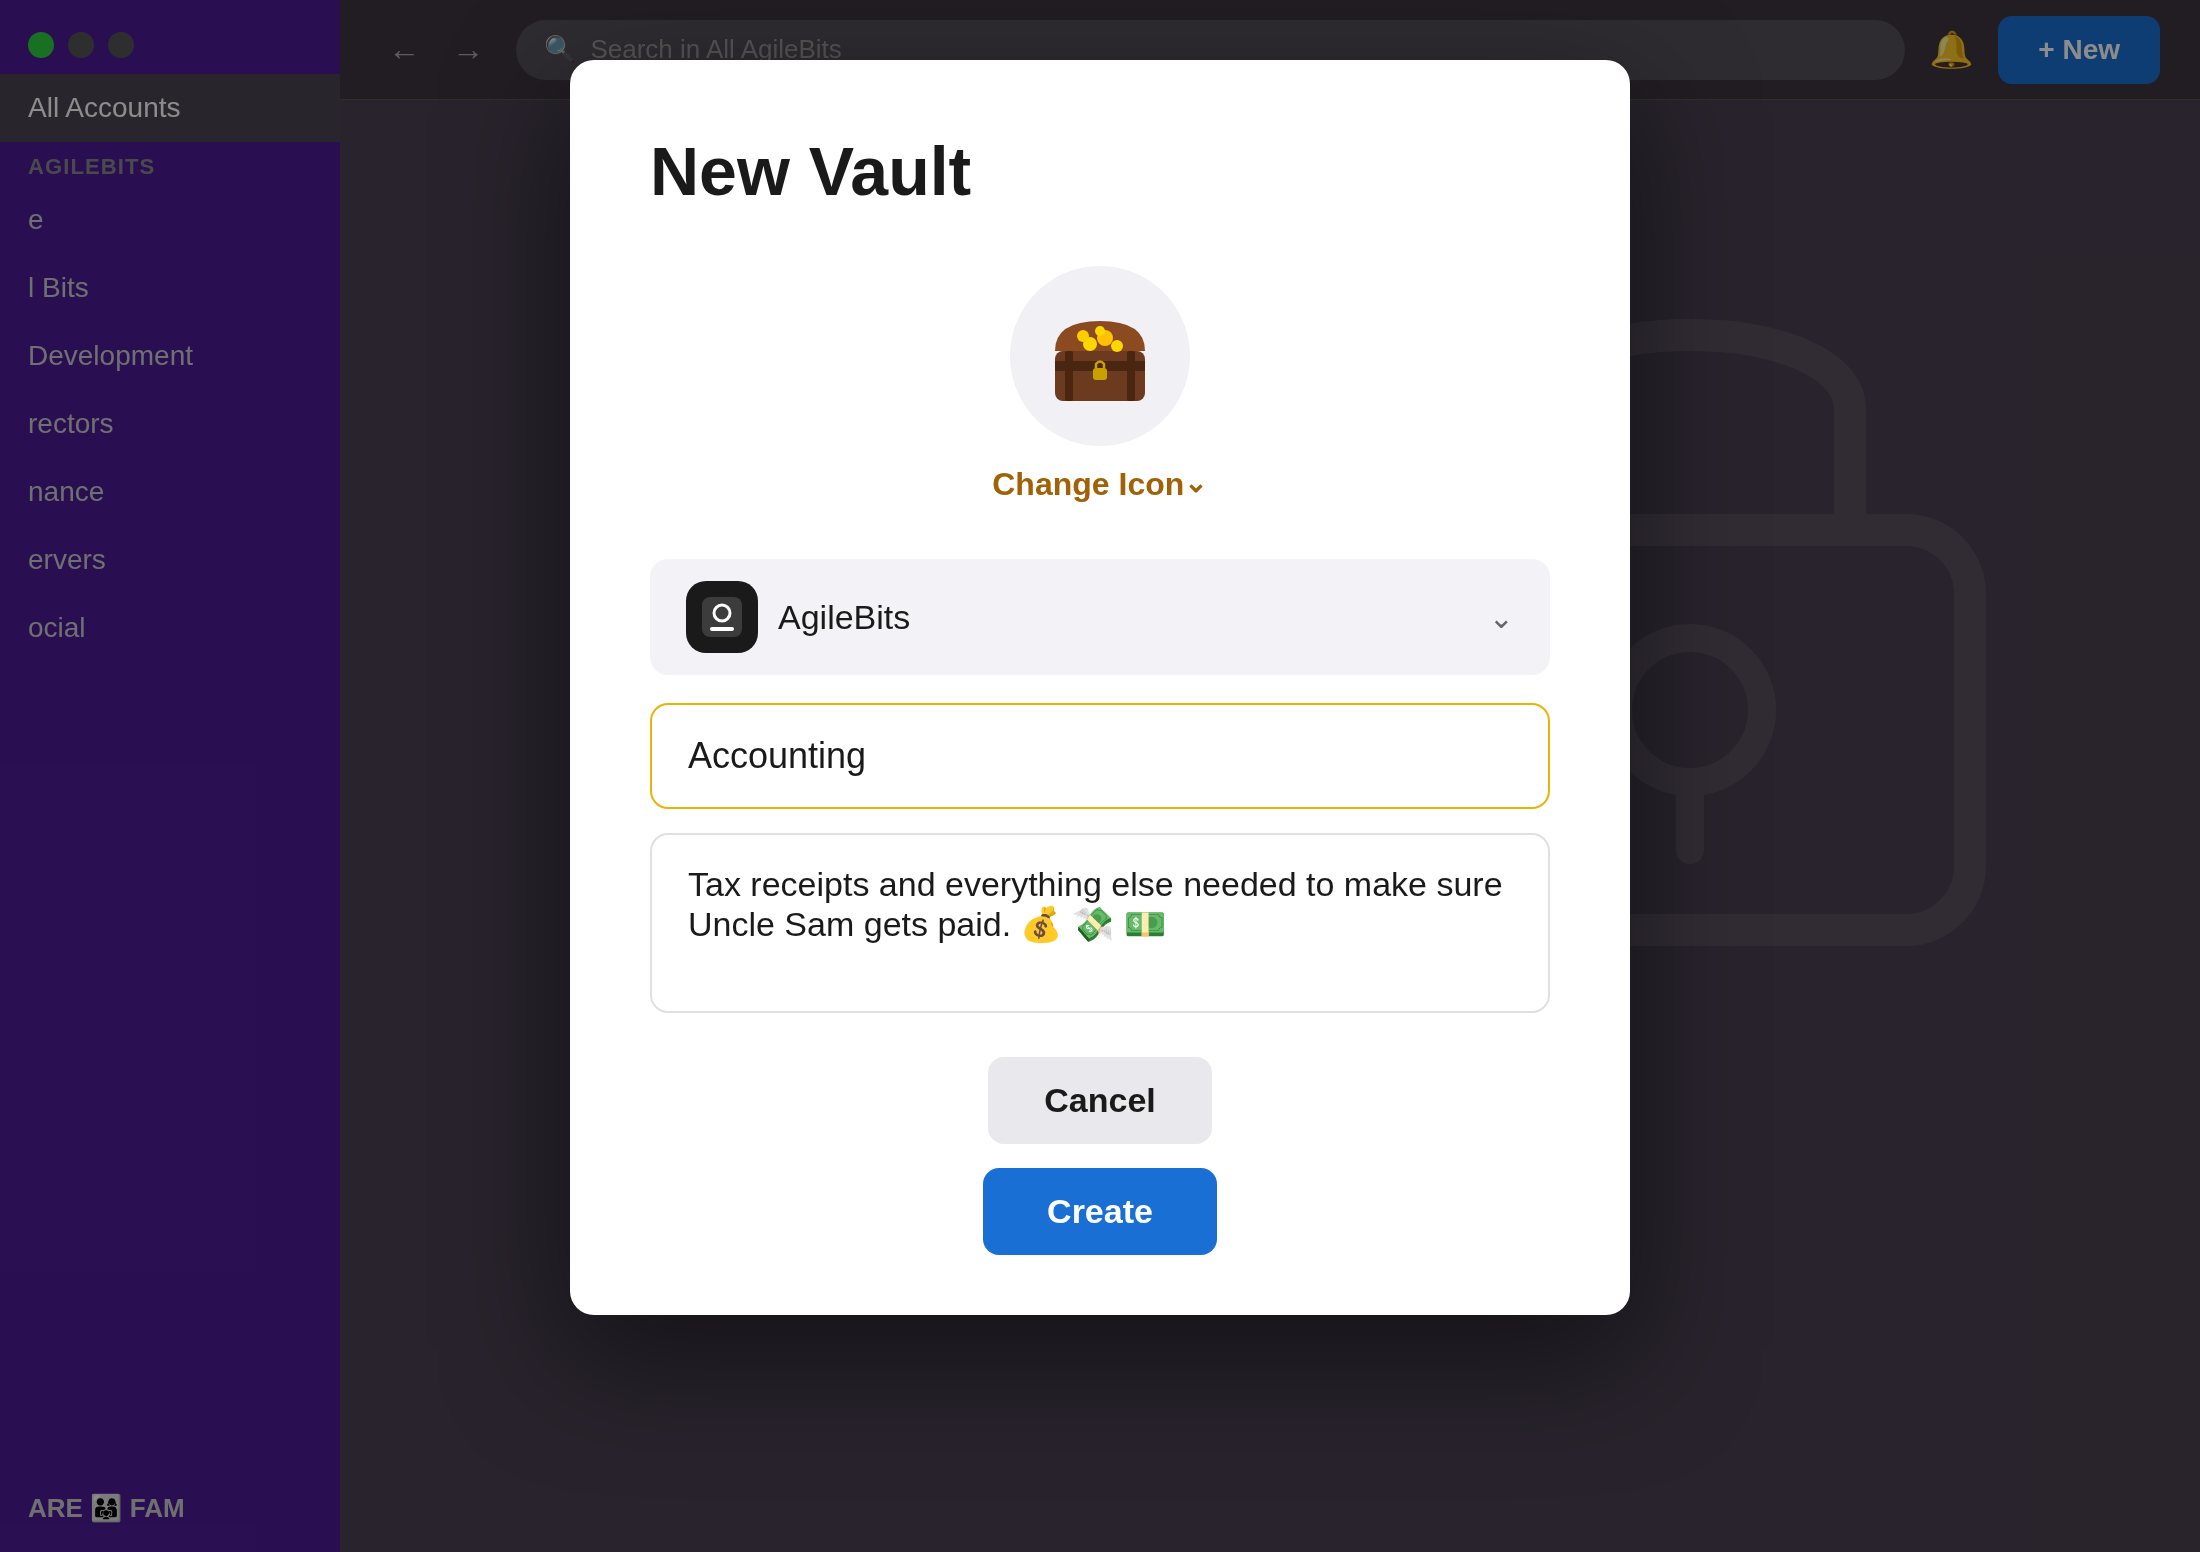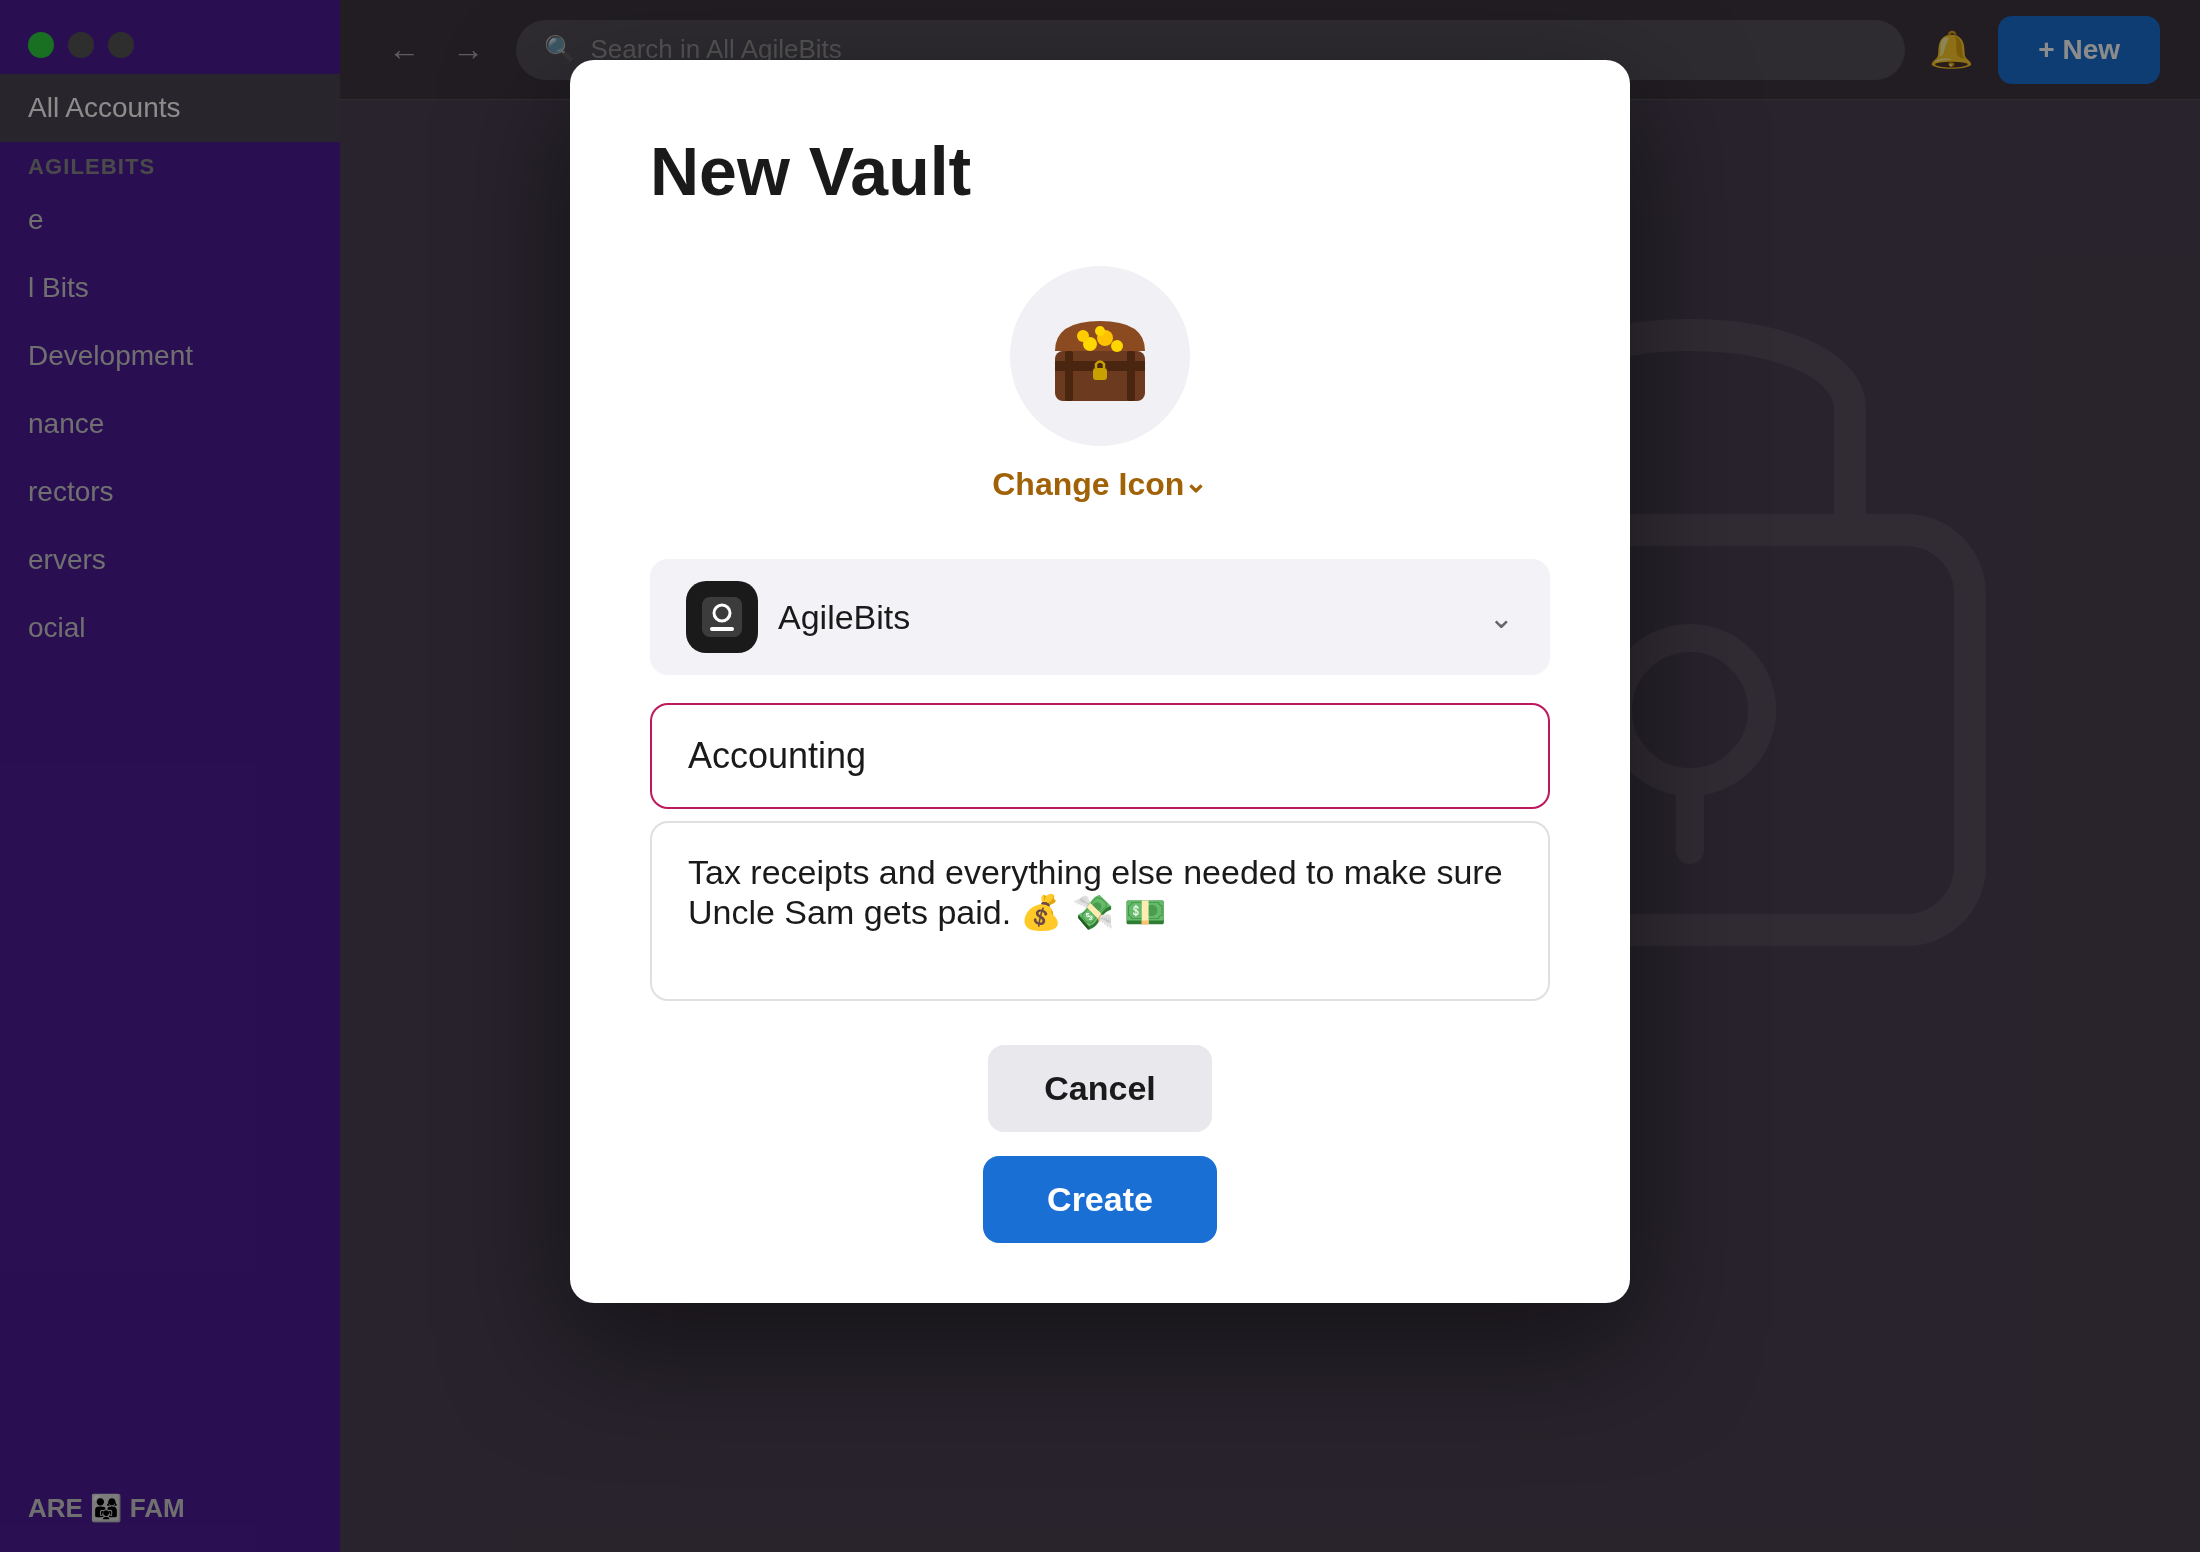--- a/index.html
+++ b/index.html
@@ -204,27 +204,27 @@
       color: #a16207;
       font-size: 32px;
       font-weight: 600;
       cursor: pointer;
       background: none;
       border: none;
     }
 
     .form-field {
       width: 100%;
-      border: 2px solid #be185d;
+      border: 2px solid #eab308;
       border-radius: 18px;
       padding: 30px 36px;
       font-size: 36px;
       color: #1a1a1a;
       outline: none;
-      margin-bottom: 12px;
+      margin-bottom: 24px;
       font-family: inherit;
     }
 
     .org-select {
       width: 100%;
       border: none;
       border-radius: 18px;
       padding: 22px 36px;
       font-size: 34px;
       color: #1a1a1a;
@@ -338,22 +338,22 @@
       <span>All Accounts</span>
     </div>
 
     <div class="sidebar-section">
       <span>AGILEBITS</span>
     </div>
 
     <div class="sidebar-item"><span>e</span></div>
     <div class="sidebar-item"><span>l Bits</span></div>
     <div class="sidebar-item"><span>Development</span></div>
+    <div class="sidebar-item"><span>rectors</span></div>
     <div class="sidebar-item"><span>nance</span></div>
-    <div class="sidebar-item"><span>rectors</span></div>
     <div class="sidebar-item"><span>ervers</span></div>
     <div class="sidebar-item"><span>ocial</span></div>
 
     <div class="sidebar-bottom">
       <span>ARE 👨‍👩‍👧 FAM</span>
     </div>
   </div>
 
   <div class="main-area">
 

